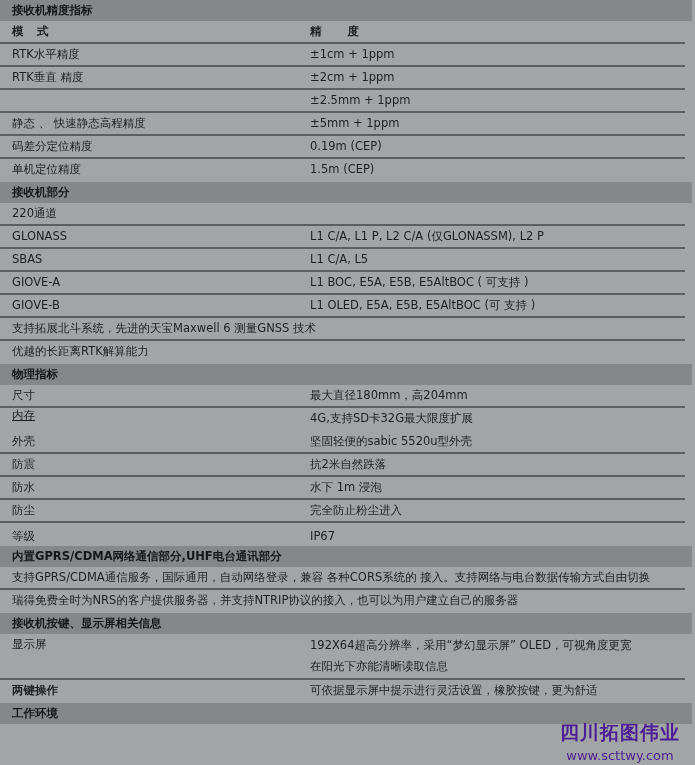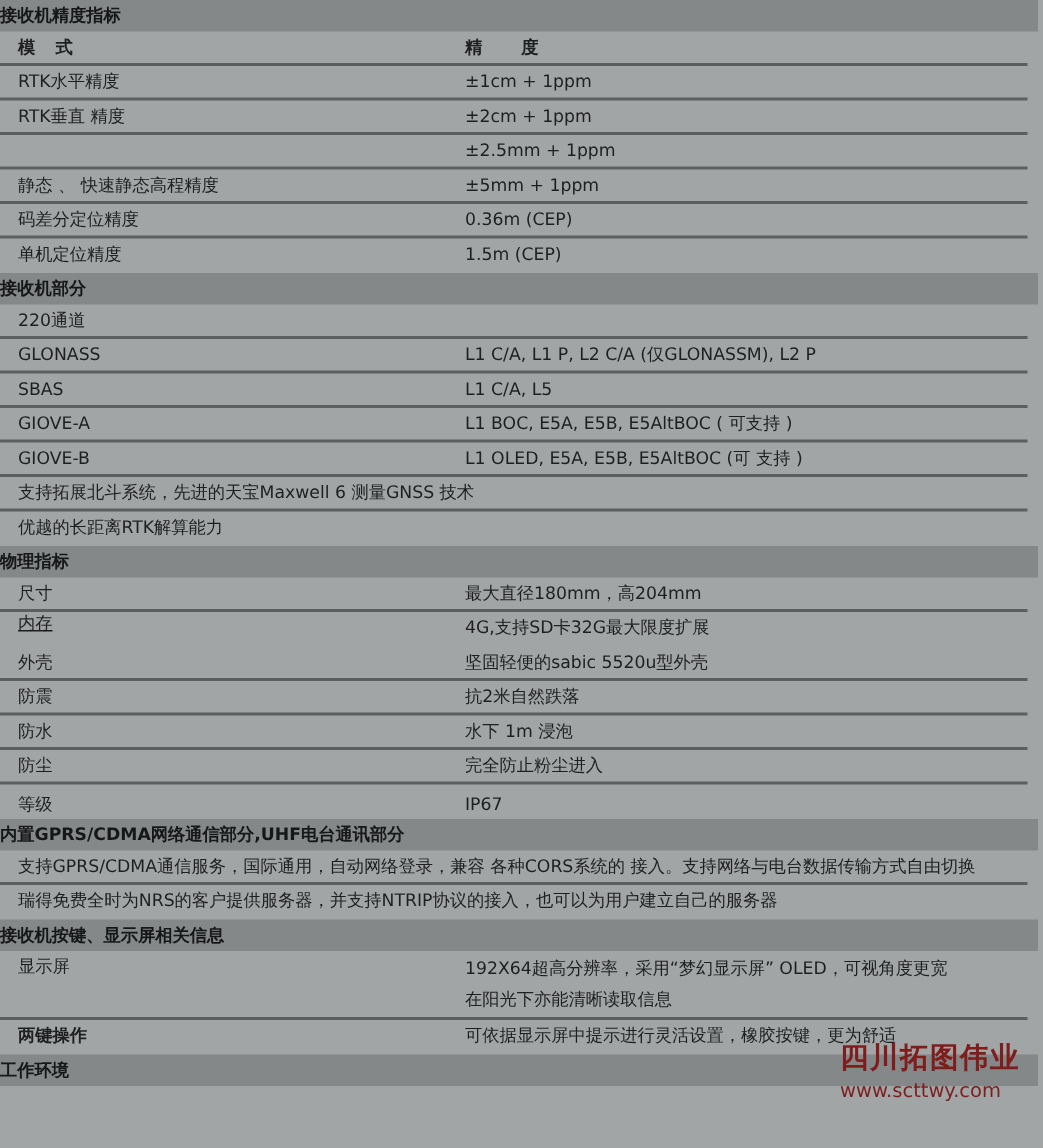--- a/index.html
+++ b/index.html
@@ -6,20 +6,21 @@
   body {
     width: 695px; height: 765px; overflow: hidden;
     background: #a2a5a5;
     font-family: "DejaVu Sans", "Liberation Sans", sans-serif;
     color: #1e1f20;
     position: relative;
   }
   .sec-head {
     background: #848888;
     height: 21px; line-height: 21px;
+    padding-left: 12px;
     font-size: 11.5px; font-weight: bold;
     margin-right: 3px;
     color: #161718;
   }
   .row {
     position: relative;
     height: 21px; line-height: 20px;
     font-size: 11.5px;
     border-bottom: 2px solid #5c5f60;
     margin-right: 10px;
@@ -29,22 +30,22 @@
   .row .v { position: absolute; left: 310px; top: 0; white-space: nowrap; }
   .row.hdr .k, .row.hdr .v { font-weight: bold; letter-spacing: 1px; }
   .row.full .k { white-space: nowrap; }
   .row.tall { height: 44px; }
   .row.tall .v { line-height: 21px; top: 1px; }
   .row.tall .v span { display: block; }
   .row.bold-k .k { font-weight: bold; }
   .row.lower .k, .row.lower .v { top: 3px; }
   .row.upper .k { top: -3px; text-decoration: underline; }
   .watermark {
-    position: absolute; left: 560px; top: 692px;
-    text-align: left; color: #7f1d1d;
+    position: absolute; left: 560px; top: 720px;
+    text-align: center; color: #4c1d95;
   }
   .watermark .wm-cn { font-size: 19px; font-weight: bold; letter-spacing: 1px; display: block; }
   .watermark .wm-url { font-size: 13px; display: block; margin-top: 2px; }
 </style>
 </head>
 <body>
 
 <div>
   <div class="sec-head">接收机精度指标</div>
   <div class="row hdr">
@@ -61,21 +62,21 @@
     </div>
   <div class="row">
       <span class="v">±2.5mm + 1ppm</span>
     </div>
   <div class="row">
       <span class="k">静态 、 快速静态高程精度</span>
       <span class="v">±5mm + 1ppm</span>
     </div>
   <div class="row">
       <span class="k">码差分定位精度</span>
-      <span class="v">0.36m (CEP)</span>
+      <span class="v">0.19m (CEP)</span>
     </div>
   <div class="row nob">
       <span class="k">单机定位精度</span>
       <span class="v">1.5m (CEP)</span>
     </div>
 </div>
 
 <div>
   <div class="sec-head">接收机部分</div>
   <div class="row">

